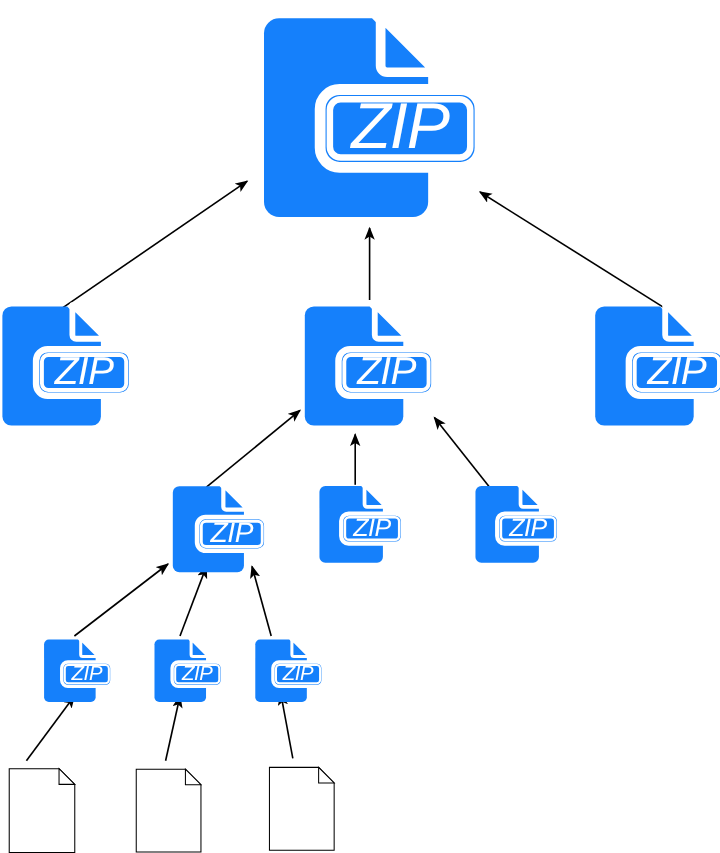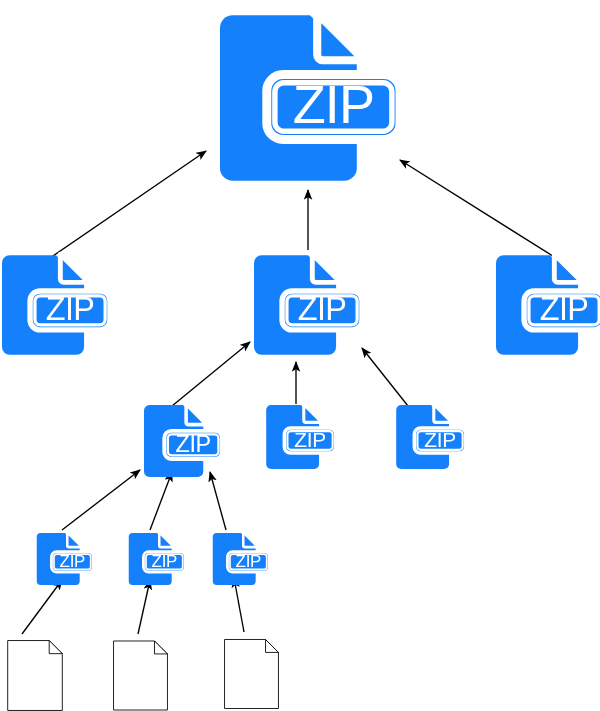--- a/index.html
+++ b/index.html
@@ -10,20 +10,21 @@
   }
   body {
     font-family: "Liberation Sans", sans-serif;
   }
   #canvas {
     position: relative;
     width: 600px;
     height: 711px;
     background: #ffffff;
     overflow: hidden;
+    font-style: italic;
   }
   #arrow-layer {
     position: absolute;
     left: 0;
     top: 0;
     width: 600px;
     height: 711px;
     pointer-events: none;
   }
   .node {

